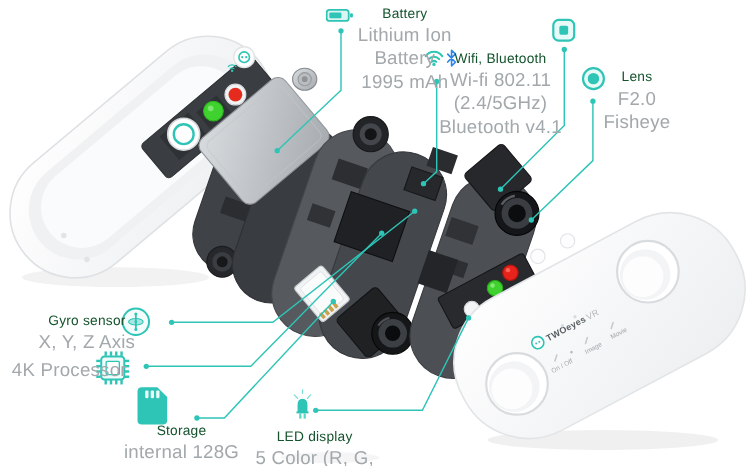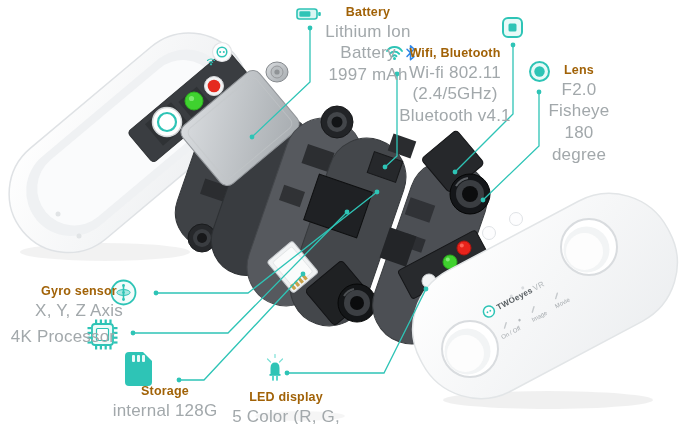--- a/index.html
+++ b/index.html
@@ -2,21 +2,21 @@
 <html><head>
 <meta charset="utf-8">
 <style>
   html,body{margin:0;padding:0;background:#ffffff;}
   .stage{
     position:relative;width:680px;height:424px;overflow:hidden;background:#ffffff;
     font-family:"Liberation Sans","DejaVu Sans",sans-serif;
   }
   .scene{position:absolute;left:0;top:0;}
   .label-block{position:absolute;text-align:center;}
-  .label-title{font-size:12.5px;font-weight:700;color:#a16207;letter-spacing:.2px;line-height:1.25;}
+  .label-title{font-size:12.5px;font-weight:400;color:#14532d;letter-spacing:.2px;line-height:1.25;}
   .label-line{font-size:17px;color:#a2a8ab;letter-spacing:.2px;line-height:1.28;}
   .icon{position:absolute;}
 </style>
 </head>
 <body>
 
 <div class="stage">
 
   <svg class="scene" width="680" height="424" viewBox="0 0 680 424">
     <defs>
@@ -339,34 +339,33 @@
     </g>
     <path d="M5.5 16 q0 -5.5 4.5 -5.5 t4.5 5.5 v6.5 h-9 z" fill="#2ec4b6"></path>
     <rect x="4.5" y="22" width="11" height="1.8" fill="#2ec4b6"></rect>
     <rect x="7" y="23.8" width="2" height="4.8" fill="#59d6cb"></rect>
     <rect x="11" y="23.8" width="2" height="4.8" fill="#59d6cb"></rect>
   </svg>
 
   <div class="label-block" style="left:308px;top:5px;width:120px">
     <div class="label-title">Battery</div>
     <div class="label-line">Lithium Ion Battery</div>
-    <div class="label-line">1997 mAh</div>
+    <div class="label-line">1995 mAh</div>
   </div>
 
   <div class="label-block" style="left:393px;top:46px;width:124px">
     <div class="label-title">Wifi, Bluetooth</div>
     <div class="label-line">Wi-fi 802.11 (2.4/5GHz)</div>
     <div class="label-line">Bluetooth v4.1</div>
   </div>
 
 
   <div class="label-block" style="left:538px;top:63px;width:82px">
     <div class="label-title">Lens</div>
     <div class="label-line">F2.0 Fisheye</div>
-    <div class="label-line">180 degree</div>
   </div>
 
   <div class="label-block" style="left:23px;top:284px;width:112px">
     <div class="label-title">Gyro sensor</div>
     <div class="label-line">X, Y, Z Axis</div>
   </div>
 
   <div class="label-block" style="left:8px;top:326px;width:110px">
     <div class="label-line">4K Processor</div>
   </div>

